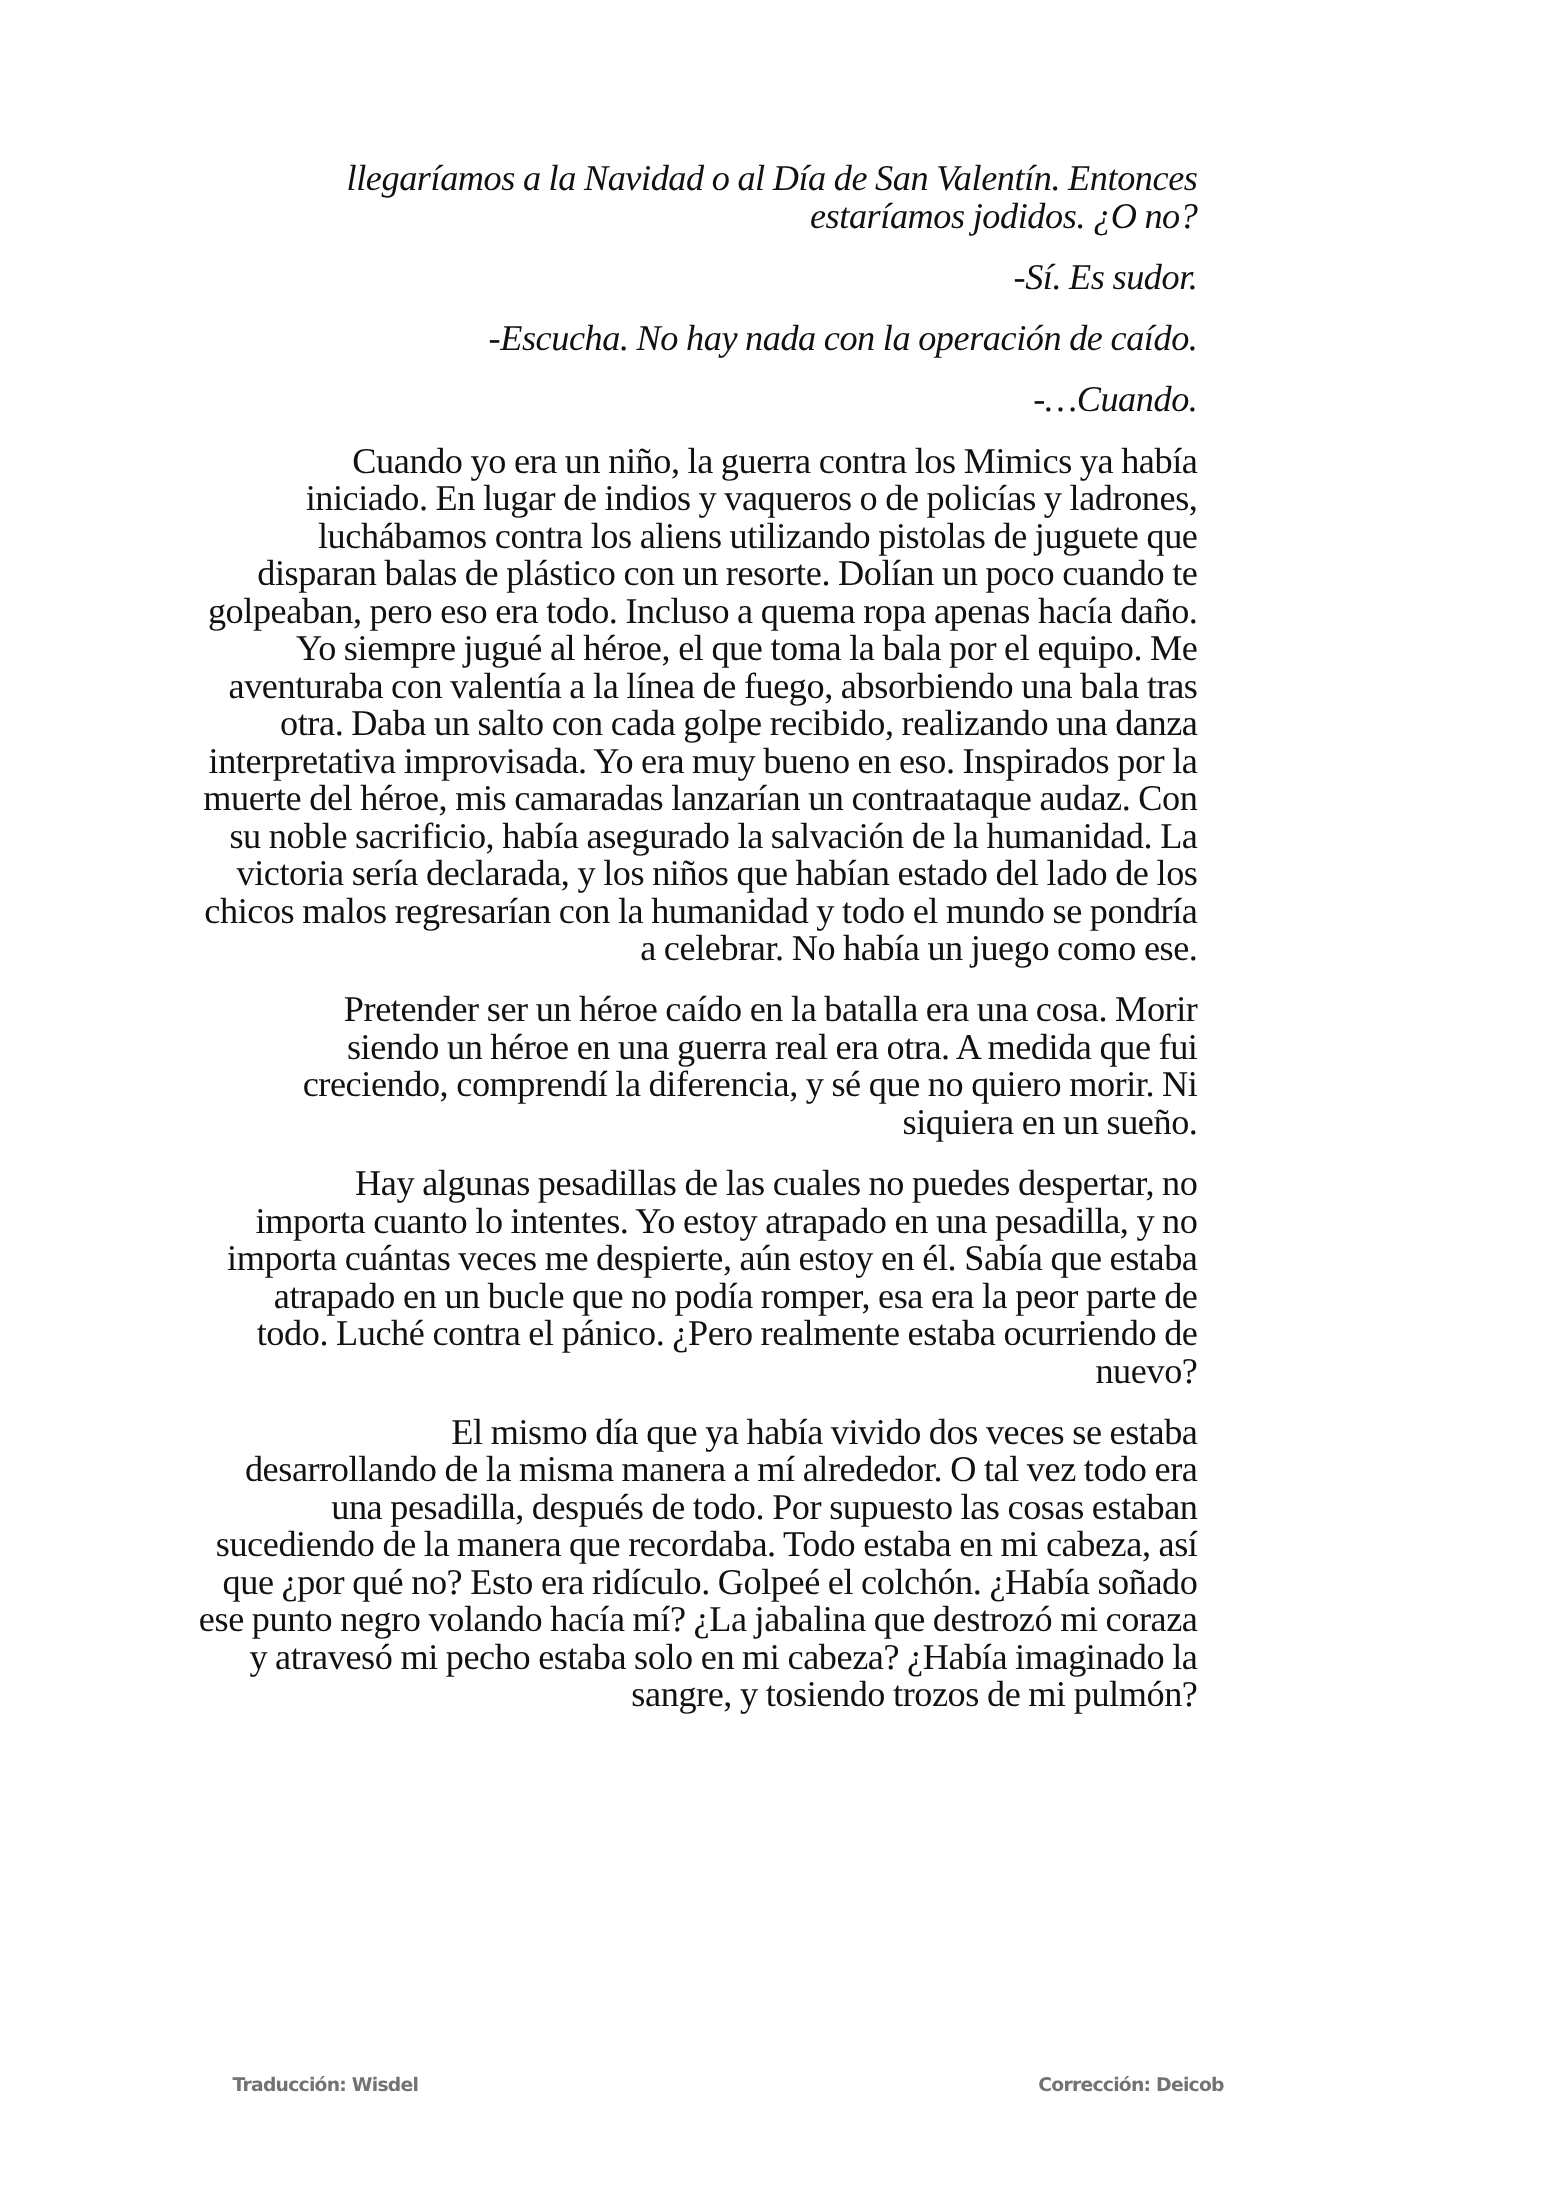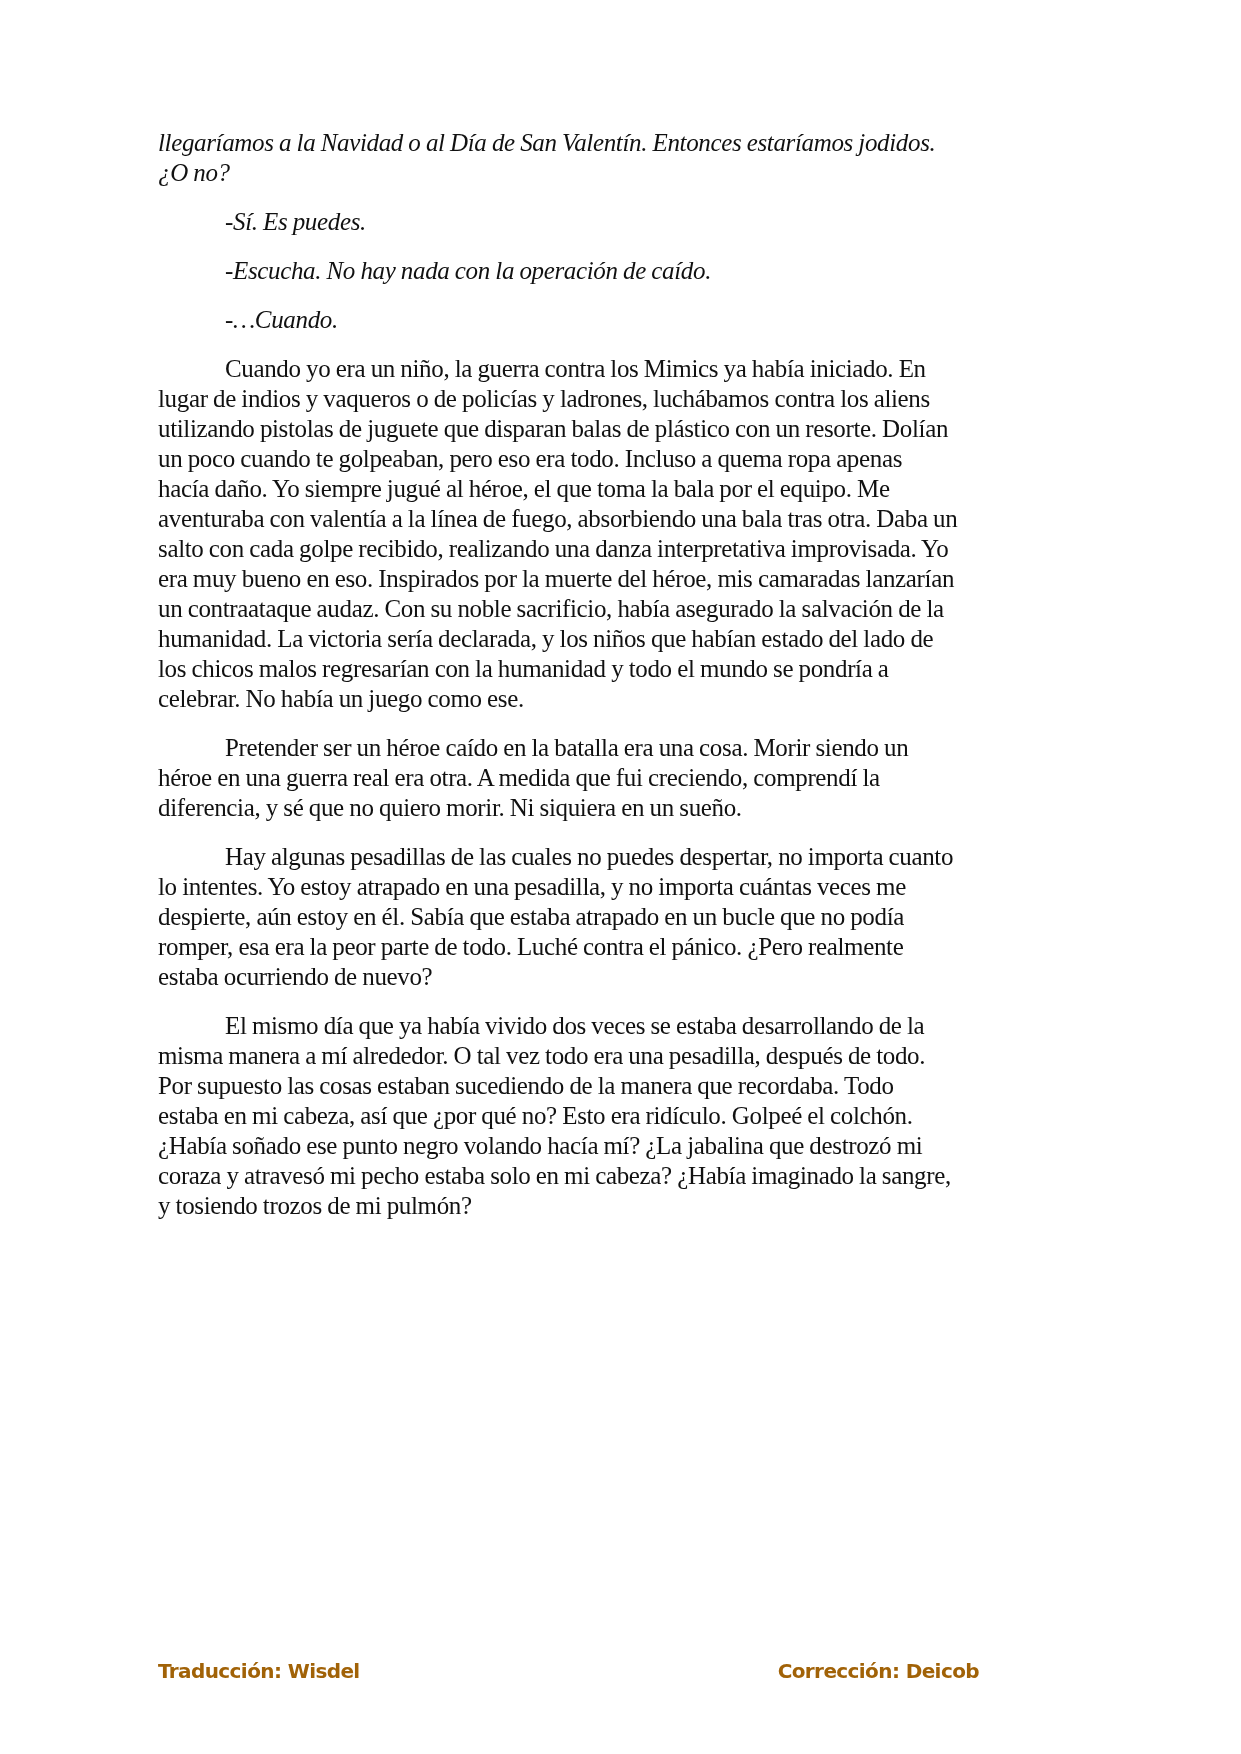--- a/index.html
+++ b/index.html
@@ -13,53 +13,55 @@
       position: relative;
       overflow: hidden;
       color: #111111;
     }
     .page {
       position: absolute;
       left: 158px;
       top: 128px;
       width: 800px;
       font-family: "Liberation Serif", "DejaVu Serif", serif;
-      font-size: 25px;
+      font-size: 29px;
       line-height: 30px;
       letter-spacing: -0.35px;
       word-spacing: -0.5px;
+      text-align: right;
     }
     .para {
       margin: 0 0 19px 0;
       text-indent: 0;
     }
     .para.indent {
       text-indent: 67px;
     }
     .para.italic {
       font-style: italic;
     }
     .footer {
       position: absolute;
       top: 1659px;
       font-family: "DejaVu Sans", "Liberation Sans", sans-serif;
       font-weight: bold;
-      font-size: 20px;
+      font-size: 15px;
       letter-spacing: -0.6px;
-      color: #a16207;
+      color: #737373;
+      margin-left: 28px;
     }
     .footer.left { left: 158px; }
     .footer.right { right: 262px; text-align: right; }
   </style>
 </head>
 <body>
 
 <div class="page">
   <p class="para italic">llegaríamos a la Navidad o al Día de San Valentín. Entonces estaríamos jodidos. ¿O no?</p>
-  <p class="para italic indent">-Sí. Es puedes.</p>
+  <p class="para italic indent">-Sí. Es sudor.</p>
   <p class="para italic indent">-Escucha. No hay nada con la operación de caído.</p>
   <p class="para italic indent">-…Cuando.</p>
   <p class="para indent">Cuando yo era un niño, la guerra contra los Mimics ya había iniciado. En lugar de indios y vaqueros o de policías y ladrones, luchábamos contra los aliens utilizando pistolas de juguete que disparan balas de plástico con un resorte. Dolían un poco cuando te golpeaban, pero eso era todo. Incluso a quema ropa apenas hacía daño. Yo siempre jugué al héroe, el que toma la bala por el equipo. Me aventuraba con valentía a la línea de fuego, absorbiendo una bala tras otra. Daba un salto con cada golpe recibido, realizando una danza interpretativa improvisada. Yo era muy bueno en eso. Inspirados por la muerte del héroe, mis camaradas lanzarían un contraataque audaz. Con su noble sacrificio, había asegurado la salvación de la humanidad. La victoria sería declarada, y los niños que habían estado del lado de los chicos malos regresarían con la humanidad y todo el mundo se pondría a celebrar. No había un juego como ese.</p>
   <p class="para indent">Pretender ser un héroe caído en la batalla era una cosa. Morir siendo un héroe en una guerra real era otra. A medida que fui creciendo, comprendí la diferencia, y sé que no quiero morir. Ni siquiera en un sueño.</p>
   <p class="para indent">Hay algunas pesadillas de las cuales no puedes despertar, no importa cuanto lo intentes. Yo estoy atrapado en una pesadilla, y no importa cuántas veces me despierte, aún estoy en él. Sabía que estaba atrapado en un bucle que no podía romper, esa era la peor parte de todo. Luché contra el pánico. ¿Pero realmente estaba ocurriendo de nuevo?</p>
   <p class="para indent">El mismo día que ya había vivido dos veces se estaba desarrollando de la misma manera a mí alrededor. O tal vez todo era una pesadilla, después de todo. Por supuesto las cosas estaban sucediendo de la manera que recordaba. Todo estaba en mi cabeza, así que ¿por qué no? Esto era ridículo. Golpeé el colchón. ¿Había soñado ese punto negro volando hacía mí? ¿La jabalina que destrozó mi coraza y atravesó mi pecho estaba solo en mi cabeza? ¿Había imaginado la sangre, y tosiendo trozos de mi pulmón?</p>
 </div>
 
 <div class="footer left">Traducción: Wisdel</div>
 <div class="footer right">Corrección: Deicob</div>

